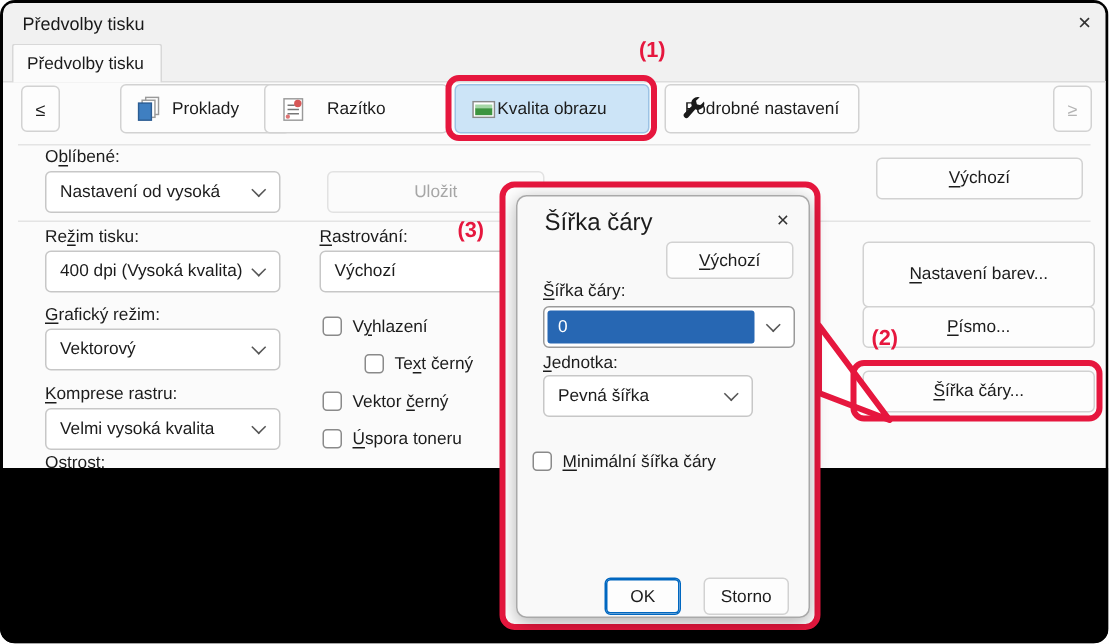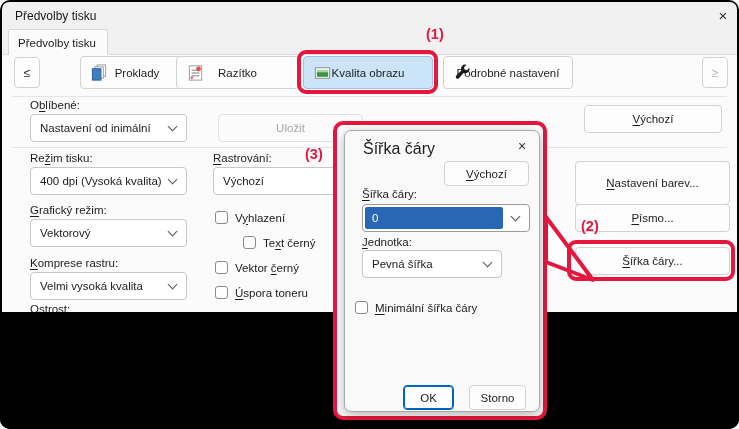--- a/index.html
+++ b/index.html
@@ -96,21 +96,21 @@
     </span>
     <span>Podrobné nastavení</span>
   </div>
   <div class="btn arrowbtn" style="left:702px;color:#b4b4b4;">
     <span>≥</span>
   </div>
   <div class="sep" style="top:96px;"></div>
 
   <div class="label" style="left:30px;top:99px;">O<u>b</u>líbené:</div>
   <div class="select" style="left:30px;top:114px;width:157px;height:28px;">
-    <span>Nastavení od inimální</span>
+    <span>Nastavení od vysoká</span>
     <span class="chev"></span>
   </div>
   <div class="btn disabled" style="left:218px;top:114px;width:145px;height:28px;">
     <span>Uložit</span>
   </div>
   <div class="btn" style="left:584px;top:105px;width:138px;height:28px;">
     <span><u>V</u>ýchozí</span>
   </div>
   <div class="sep" style="top:147px;"></div>
 

